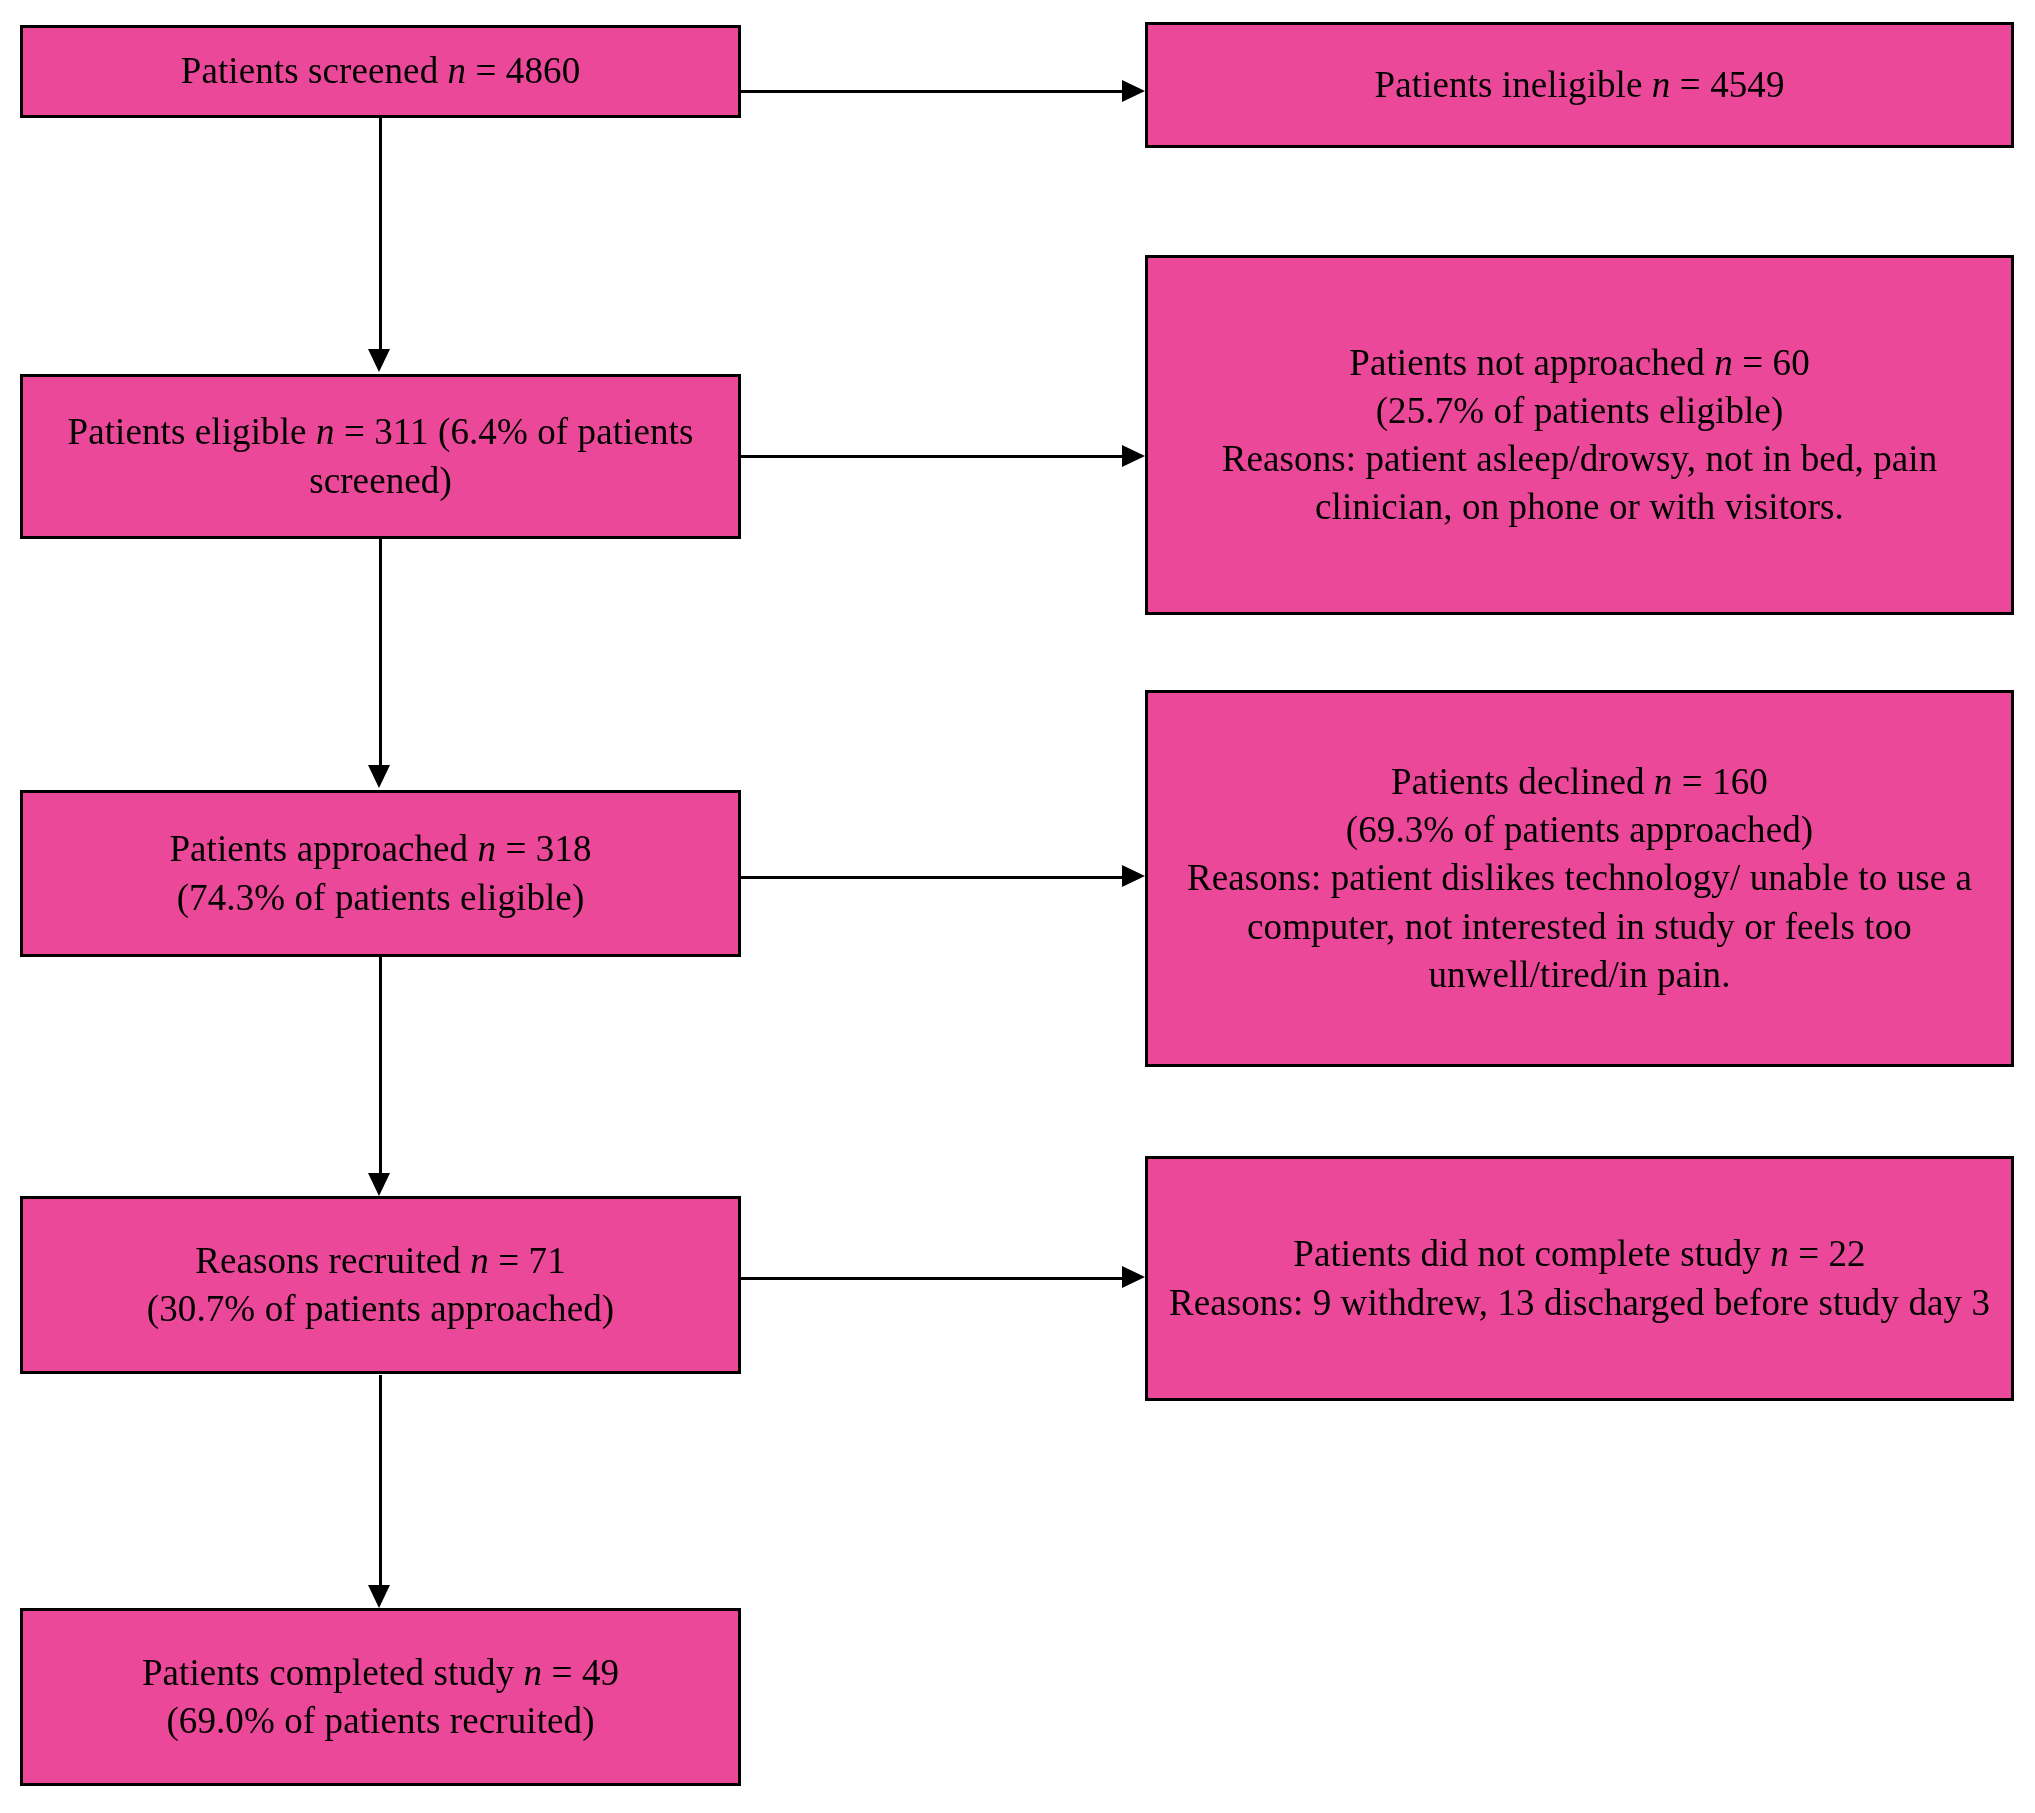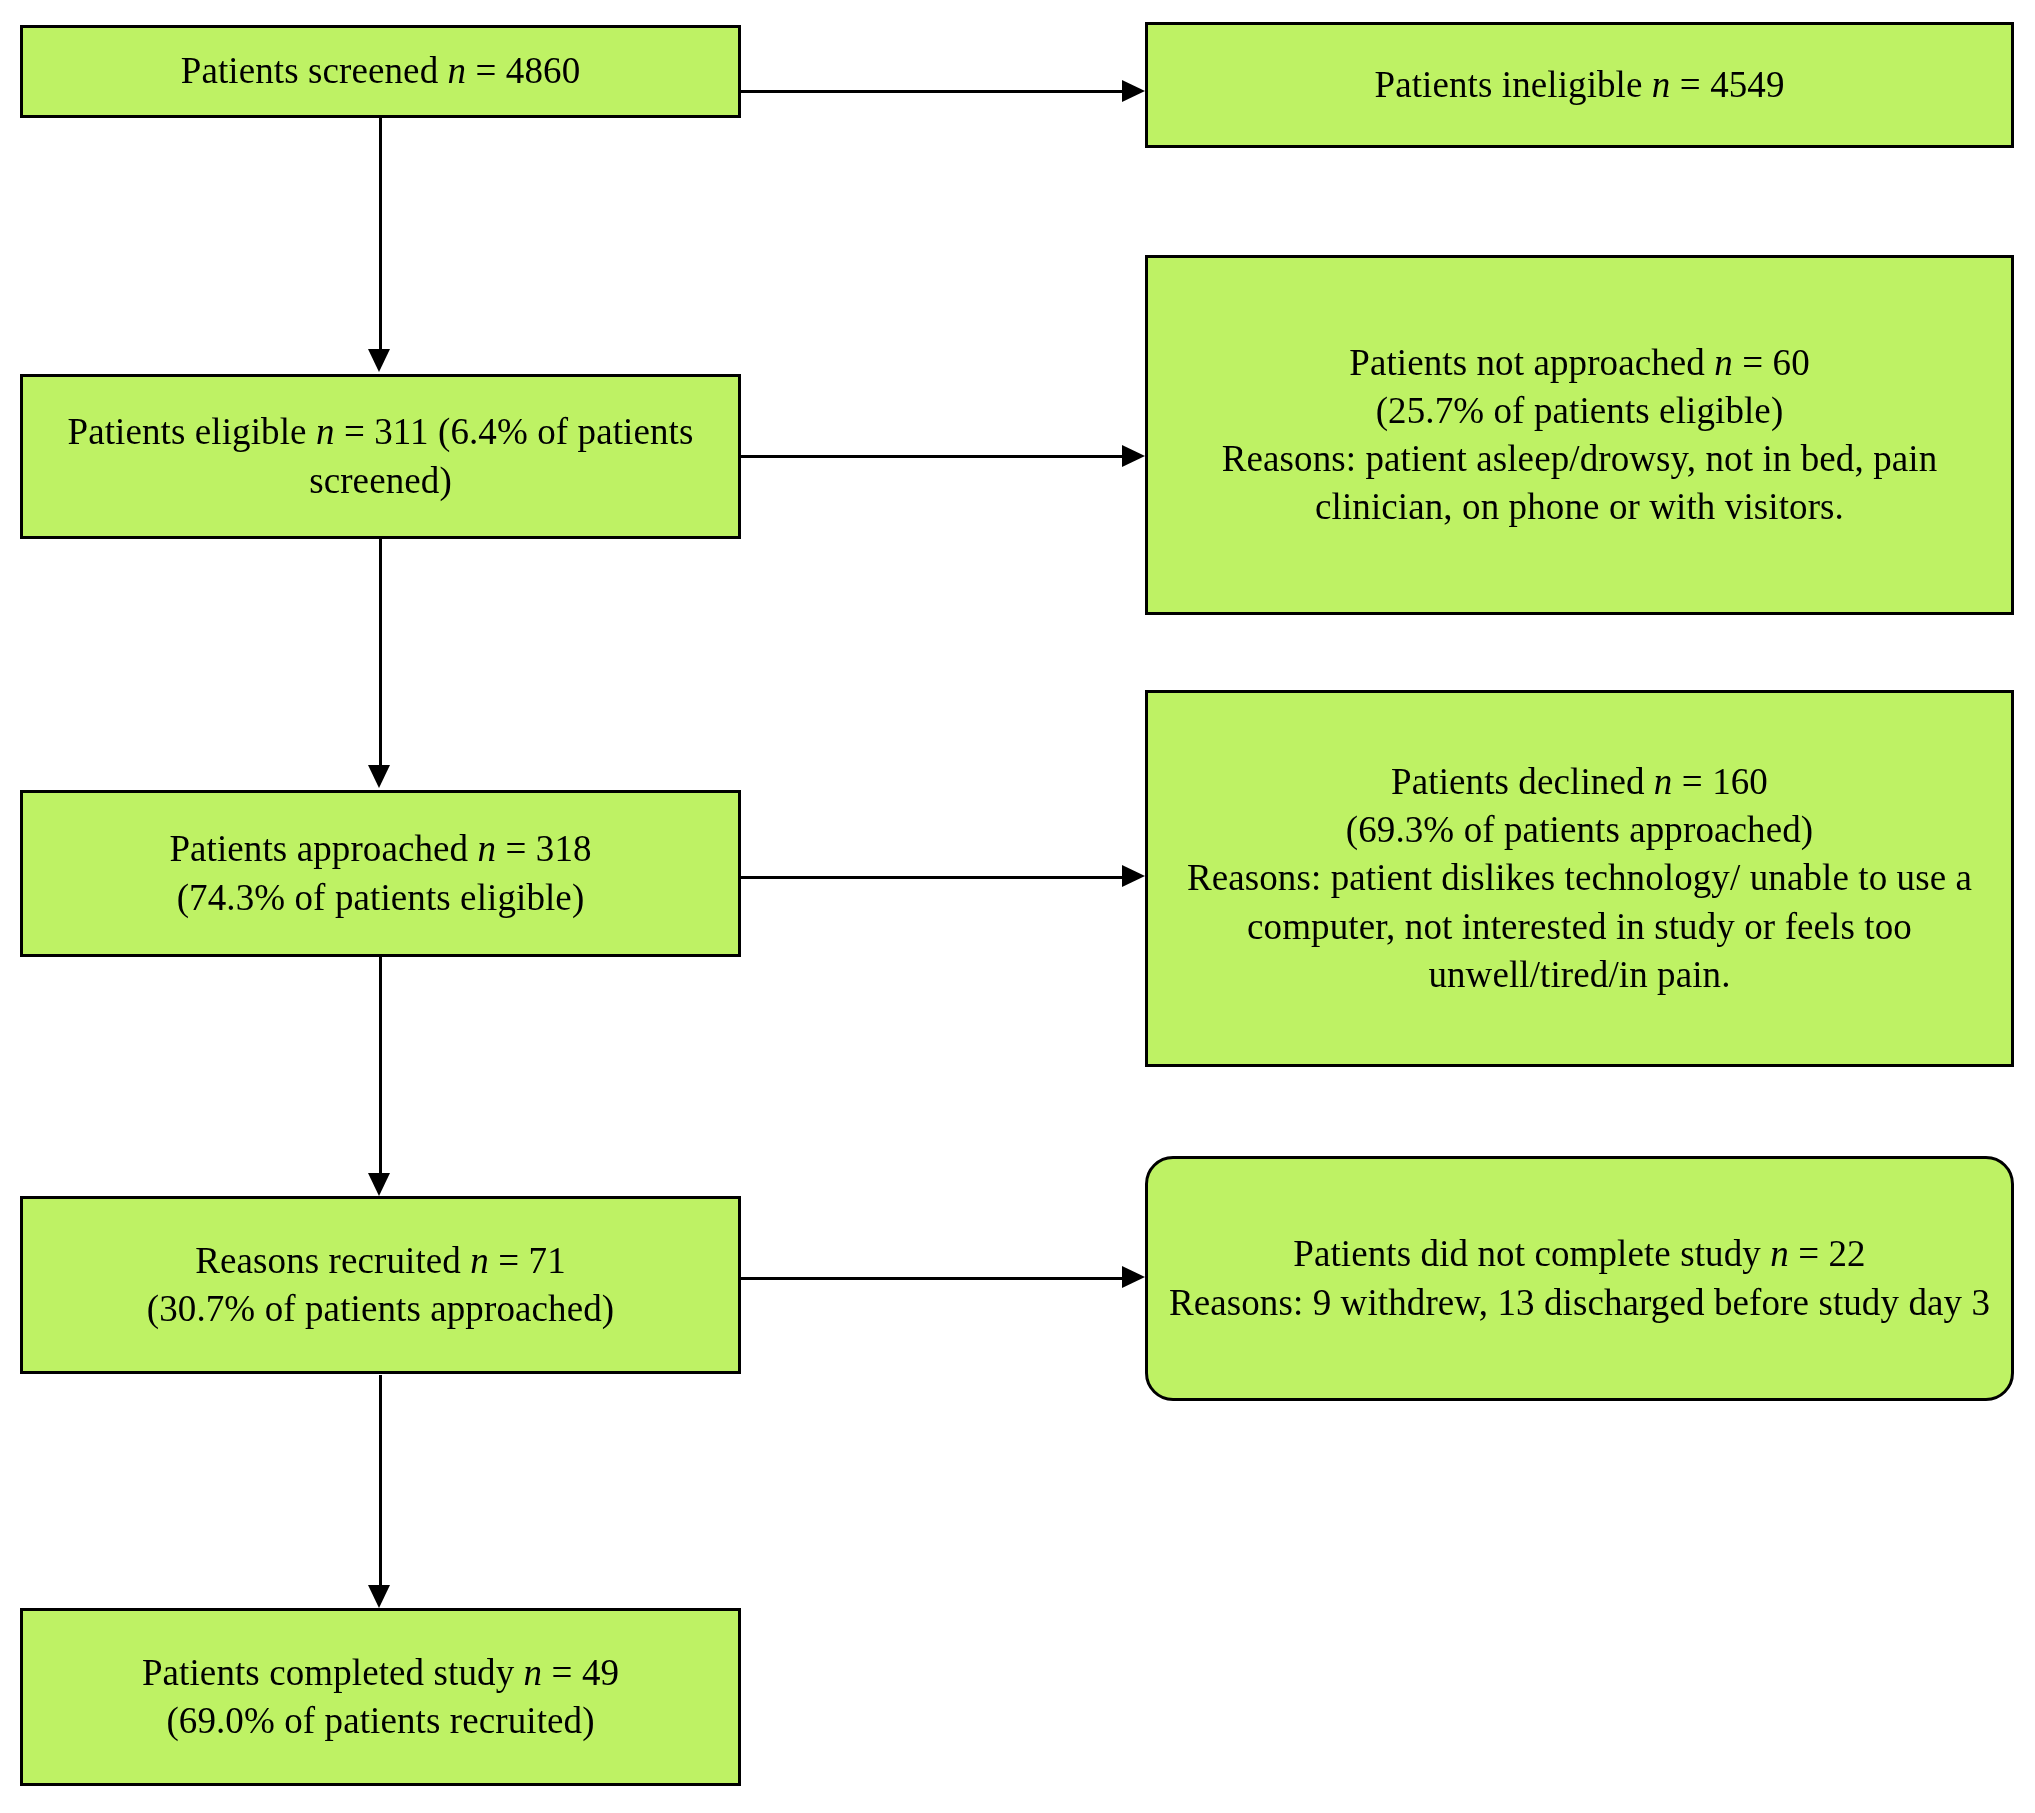--- a/index.html
+++ b/index.html
@@ -13,21 +13,21 @@
     width: 2035px;
     height: 1813px;
     background: #ffffff;
     overflow: hidden;
     font-family: "Liberation Serif", "DejaVu Serif", serif;
   }
   .box {
     position: absolute;
     box-sizing: border-box;
     border: 3.4px solid #000000;
-    background: #bef264;
+    background: #ec4899;
     display: flex;
     flex-direction: column;
     align-items: center;
     justify-content: center;
     text-align: center;
     color: #000000;
   }
   .box .line {
     display: block;
     width: 100%;
@@ -123,21 +123,21 @@
   </div>
 
   <div class="box" style="left:1145px; top:690px; width:869px; height:377px; padding:0 15px;">
     <span class="line para">
       <span>Patients declined </span><span class="ital">n</span><span> = 160</span>
     </span>
     <span class="line">(69.3% of patients approached)</span>
     <span class="line para">Reasons: patient dislikes technology/ unable to use a computer, not interested in study or feels too unwell/tired/in pain.</span>
   </div>
 
-  <div class="box" style="left:1145px; top:1156px; width:869px; height:245px; padding:0 15px;border-radius:28px;">
+  <div class="box" style="left:1145px; top:1156px; width:869px; height:245px; padding:0 15px;">
     <span class="line para">
       <span>Patients did not complete study </span><span class="ital">n</span><span> = 22</span>
     </span>
     <span class="line">Reasons: 9 withdrew, 13 discharged before study day 3</span>
   </div>
 
   <div class="vline" style="left:379px; top:118px; height:233px;"></div>
   <div class="arrow-down" style="left:368px; top:349px;"></div>
 
   <div class="vline" style="left:379px; top:539px; height:228px;"></div>

